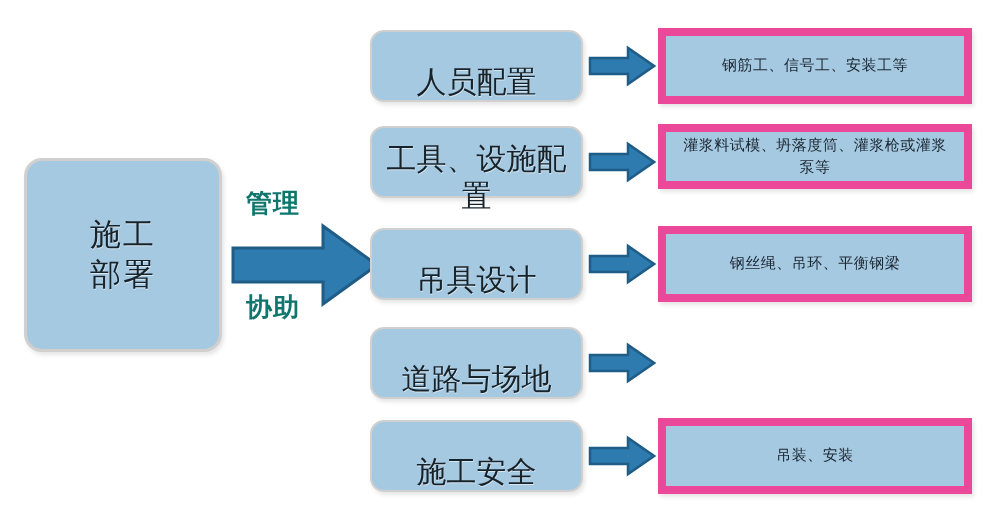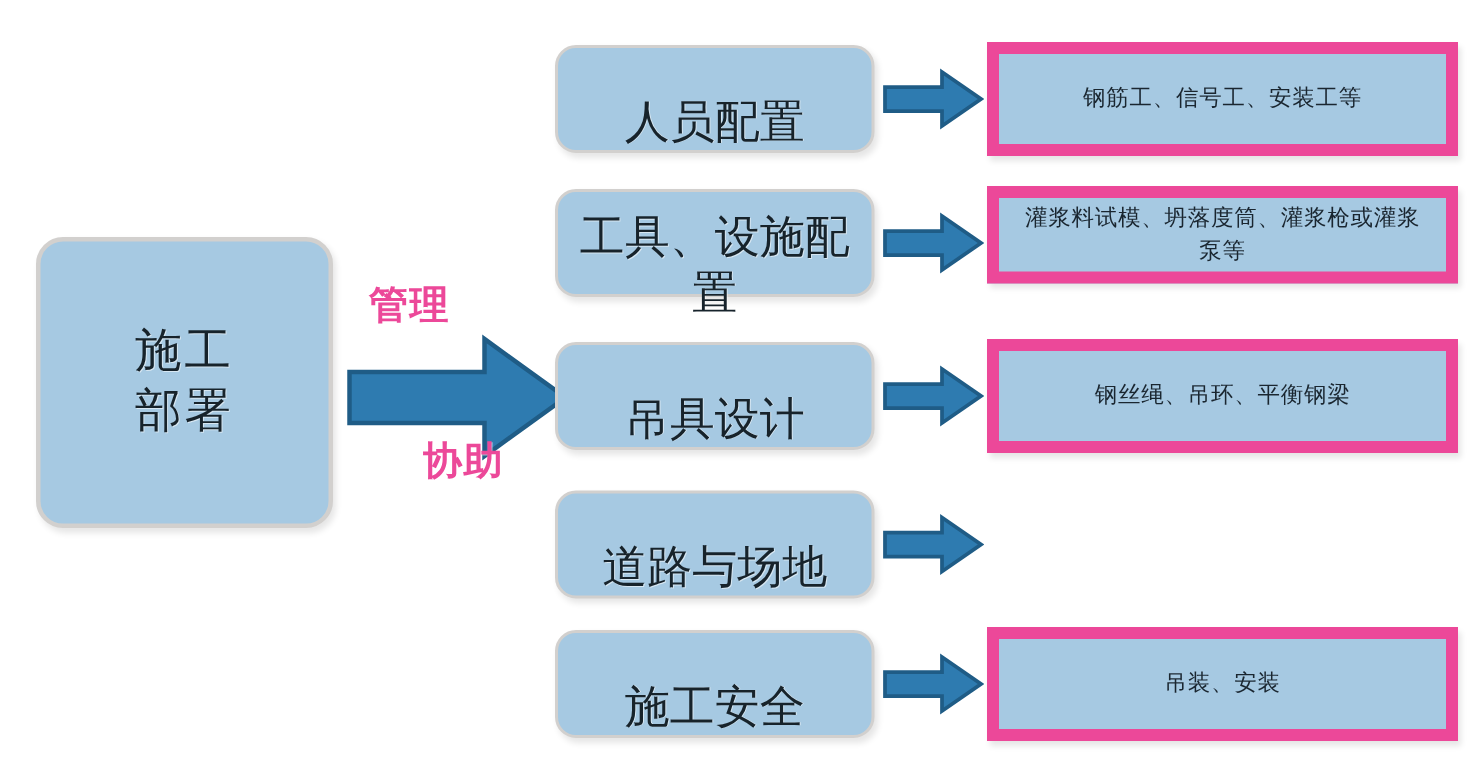--- a/index.html
+++ b/index.html
@@ -103,27 +103,27 @@
     width: 148px;
     height: 86px;
   }
   #big-arrow svg { display: block; width: 148px; height: 86px; }
 
   
   .arrow-label {
     position: absolute;
     font-size: 26px;
     font-weight: bold;
-    color: #ec4899;
+    color: #0f766e;
     letter-spacing: 1px;
     white-space: nowrap;
     text-shadow: 0.7px 0.7px 0.5px rgba(255,255,255,0.6);
   }
   #label-manage { left: 246px; top: 186px; }
-  #label-assist { left: 246px; top: 290px; margin-left: 36px; }
+  #label-assist { left: 246px; top: 290px; }
 </style>
 </head>
 <body>
 
 <div id="canvas">
 
   <div class="rbox" id="root-box">
     <span class="txt"><span>施工</span><br><span>部署</span></span>
   </div>
 

